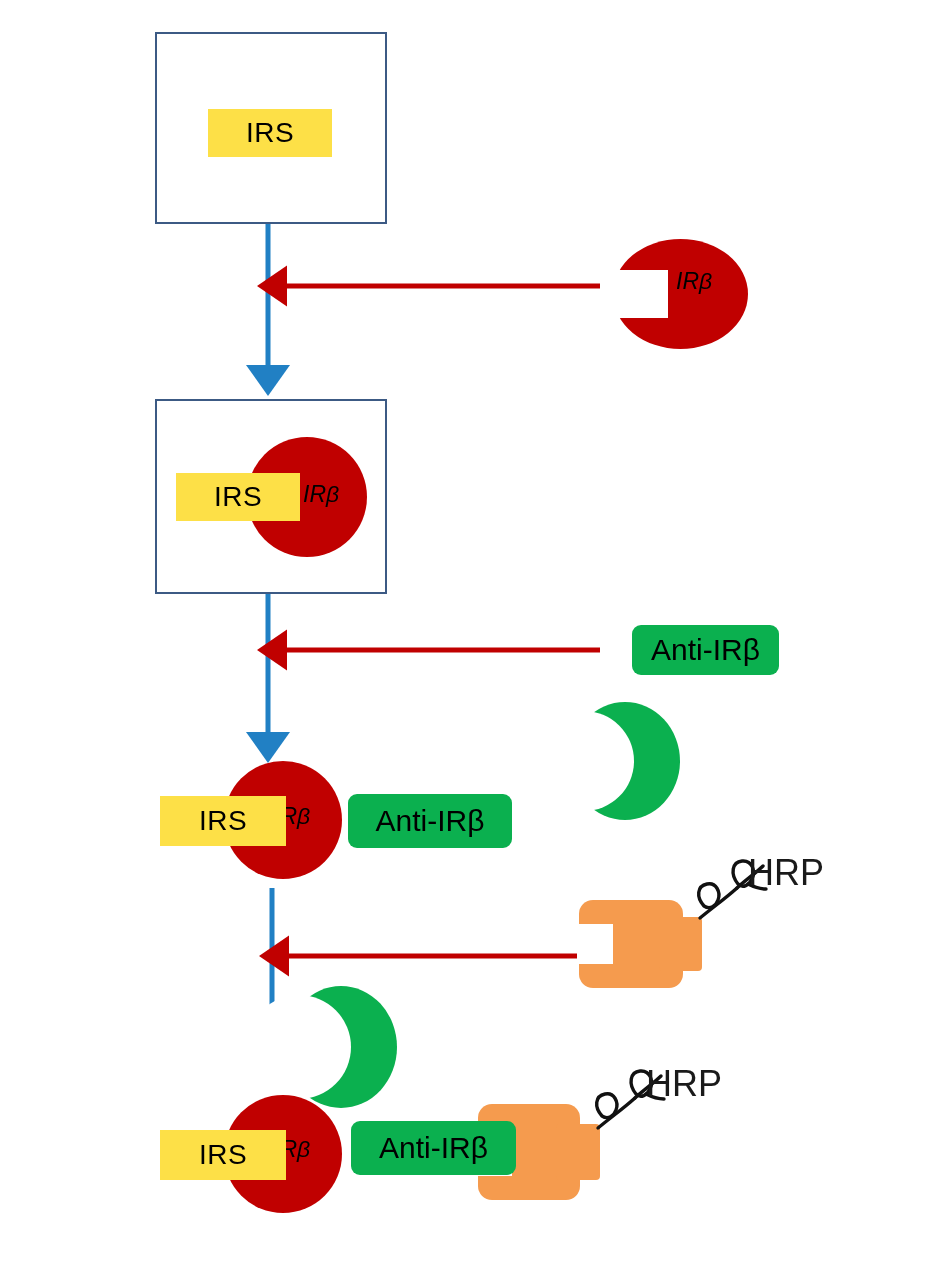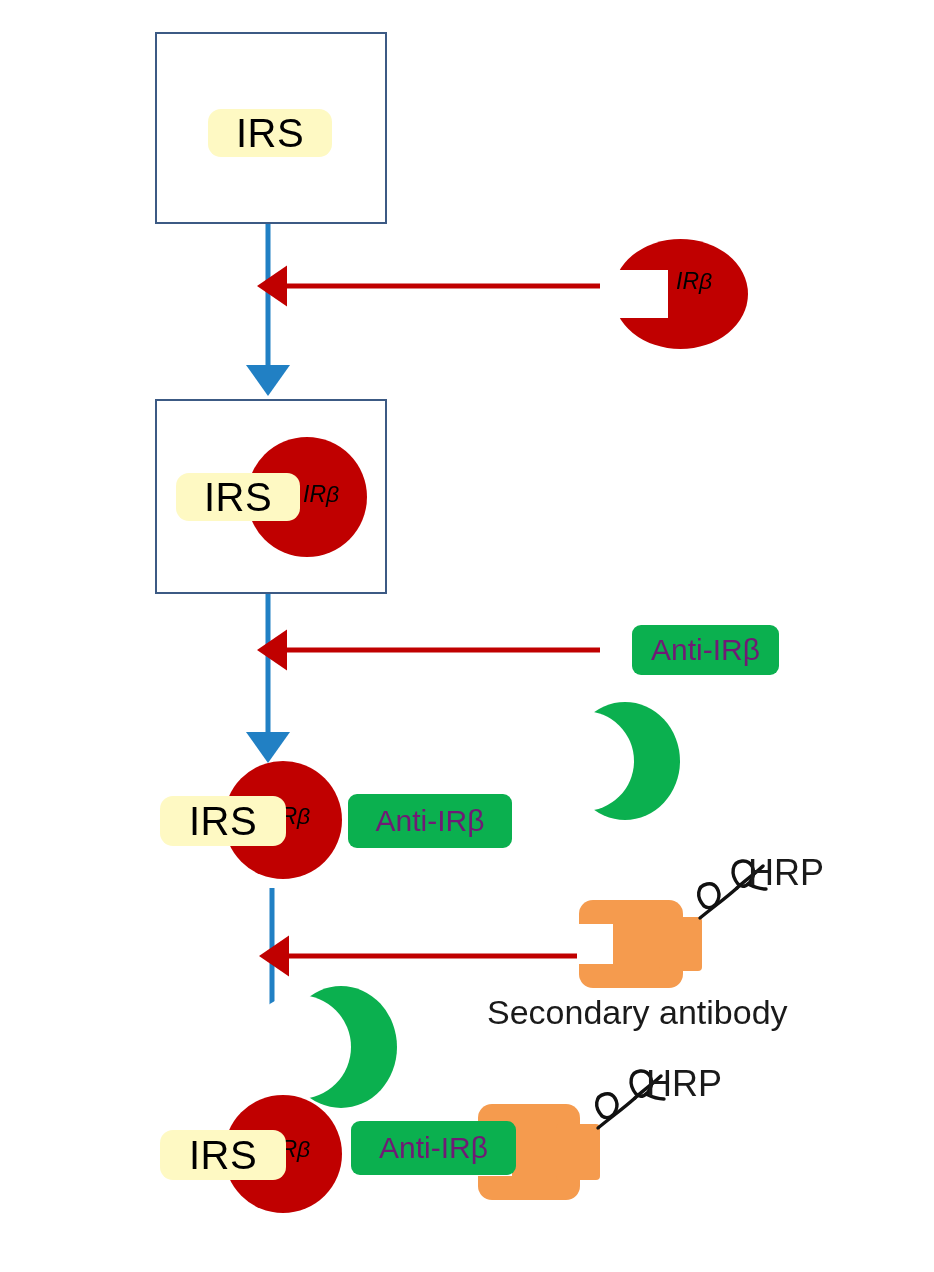--- a/index.html
+++ b/index.html
@@ -21,27 +21,27 @@
 
   
   .cell-box {
     border: 2px solid #3c5a84;
     background: transparent;
     box-sizing: border-box;
   }
 
   
   .irs {
-    background: #fef9c3;
-    border-radius: 13px;
+    background: #fde047;
+    border-radius: 0;
     display: flex;
     align-items: center;
     justify-content: center;
     color: #000000;
-    font-size: 40px;
+    font-size: 28px;
     letter-spacing: 0.5px;
     box-sizing: border-box;
   }
 
   
   .irb-notched {
     position: relative;
   }
   .irb-notched .disc {
     position: absolute;
@@ -79,21 +79,21 @@
     position: absolute;
     background: #ffffff;
     border-radius: 50%;
   }
   .green-body {
     background: #0bb04f;
     border-radius: 9px;
     display: flex;
     align-items: center;
     justify-content: center;
-    color: #701a75;
+    color: #000000;
     font-size: 30px;
     white-space: nowrap;
     box-sizing: border-box;
   }
 
   
   .ab-main {
     background: #f59b4e;
     border-radius: 14px;
   }
@@ -200,21 +200,20 @@
       <path d="M700,918 C712,908 726,898 737,888"></path>
       <path d="M737,888 C747,879 757,872 763,866"></path>
       <path d="M704,906 C696,897 697,886 707,884 C716,882 721,892 718,900 C716,906 710,910 704,906 Z"></path>
       <path d="M738,884 C730,874 732,862 742,861 C752,860 756,871 752,879 C749,885 743,889 738,884 Z"></path>
       <path d="M748,884 C754,887 760,889 766,889"></path>
     </g>
   </svg>
 
   <div class="abs plain-text hrp-text" style="left:748px; top:852px;">HRP</div>
 
-  <div class="abs plain-text sec-text" style="left:487px; top:993px;">Secondary antibody</div>
 
   <div class="abs ab-main" style="left:478px; top:1104px; width:102px; height:96px;"></div>
   <div class="abs ab-notch" style="left:476px; top:1132px; width:36px; height:44px;"></div>
   <div class="abs ab-stub" style="left:556px; top:1124px; width:44px; height:56px;"></div>
 
   <div class="abs green-body" style="left:351px; top:1121px; width:165px; height:54px;">Anti-IRβ</div>
 
   <div class="abs irb-plain" style="left:224px; top:1095px; width:118px; height:118px;"></div>
   <div class="abs irb-label" style="left:274px; top:1136px;">IRβ</div>
 

